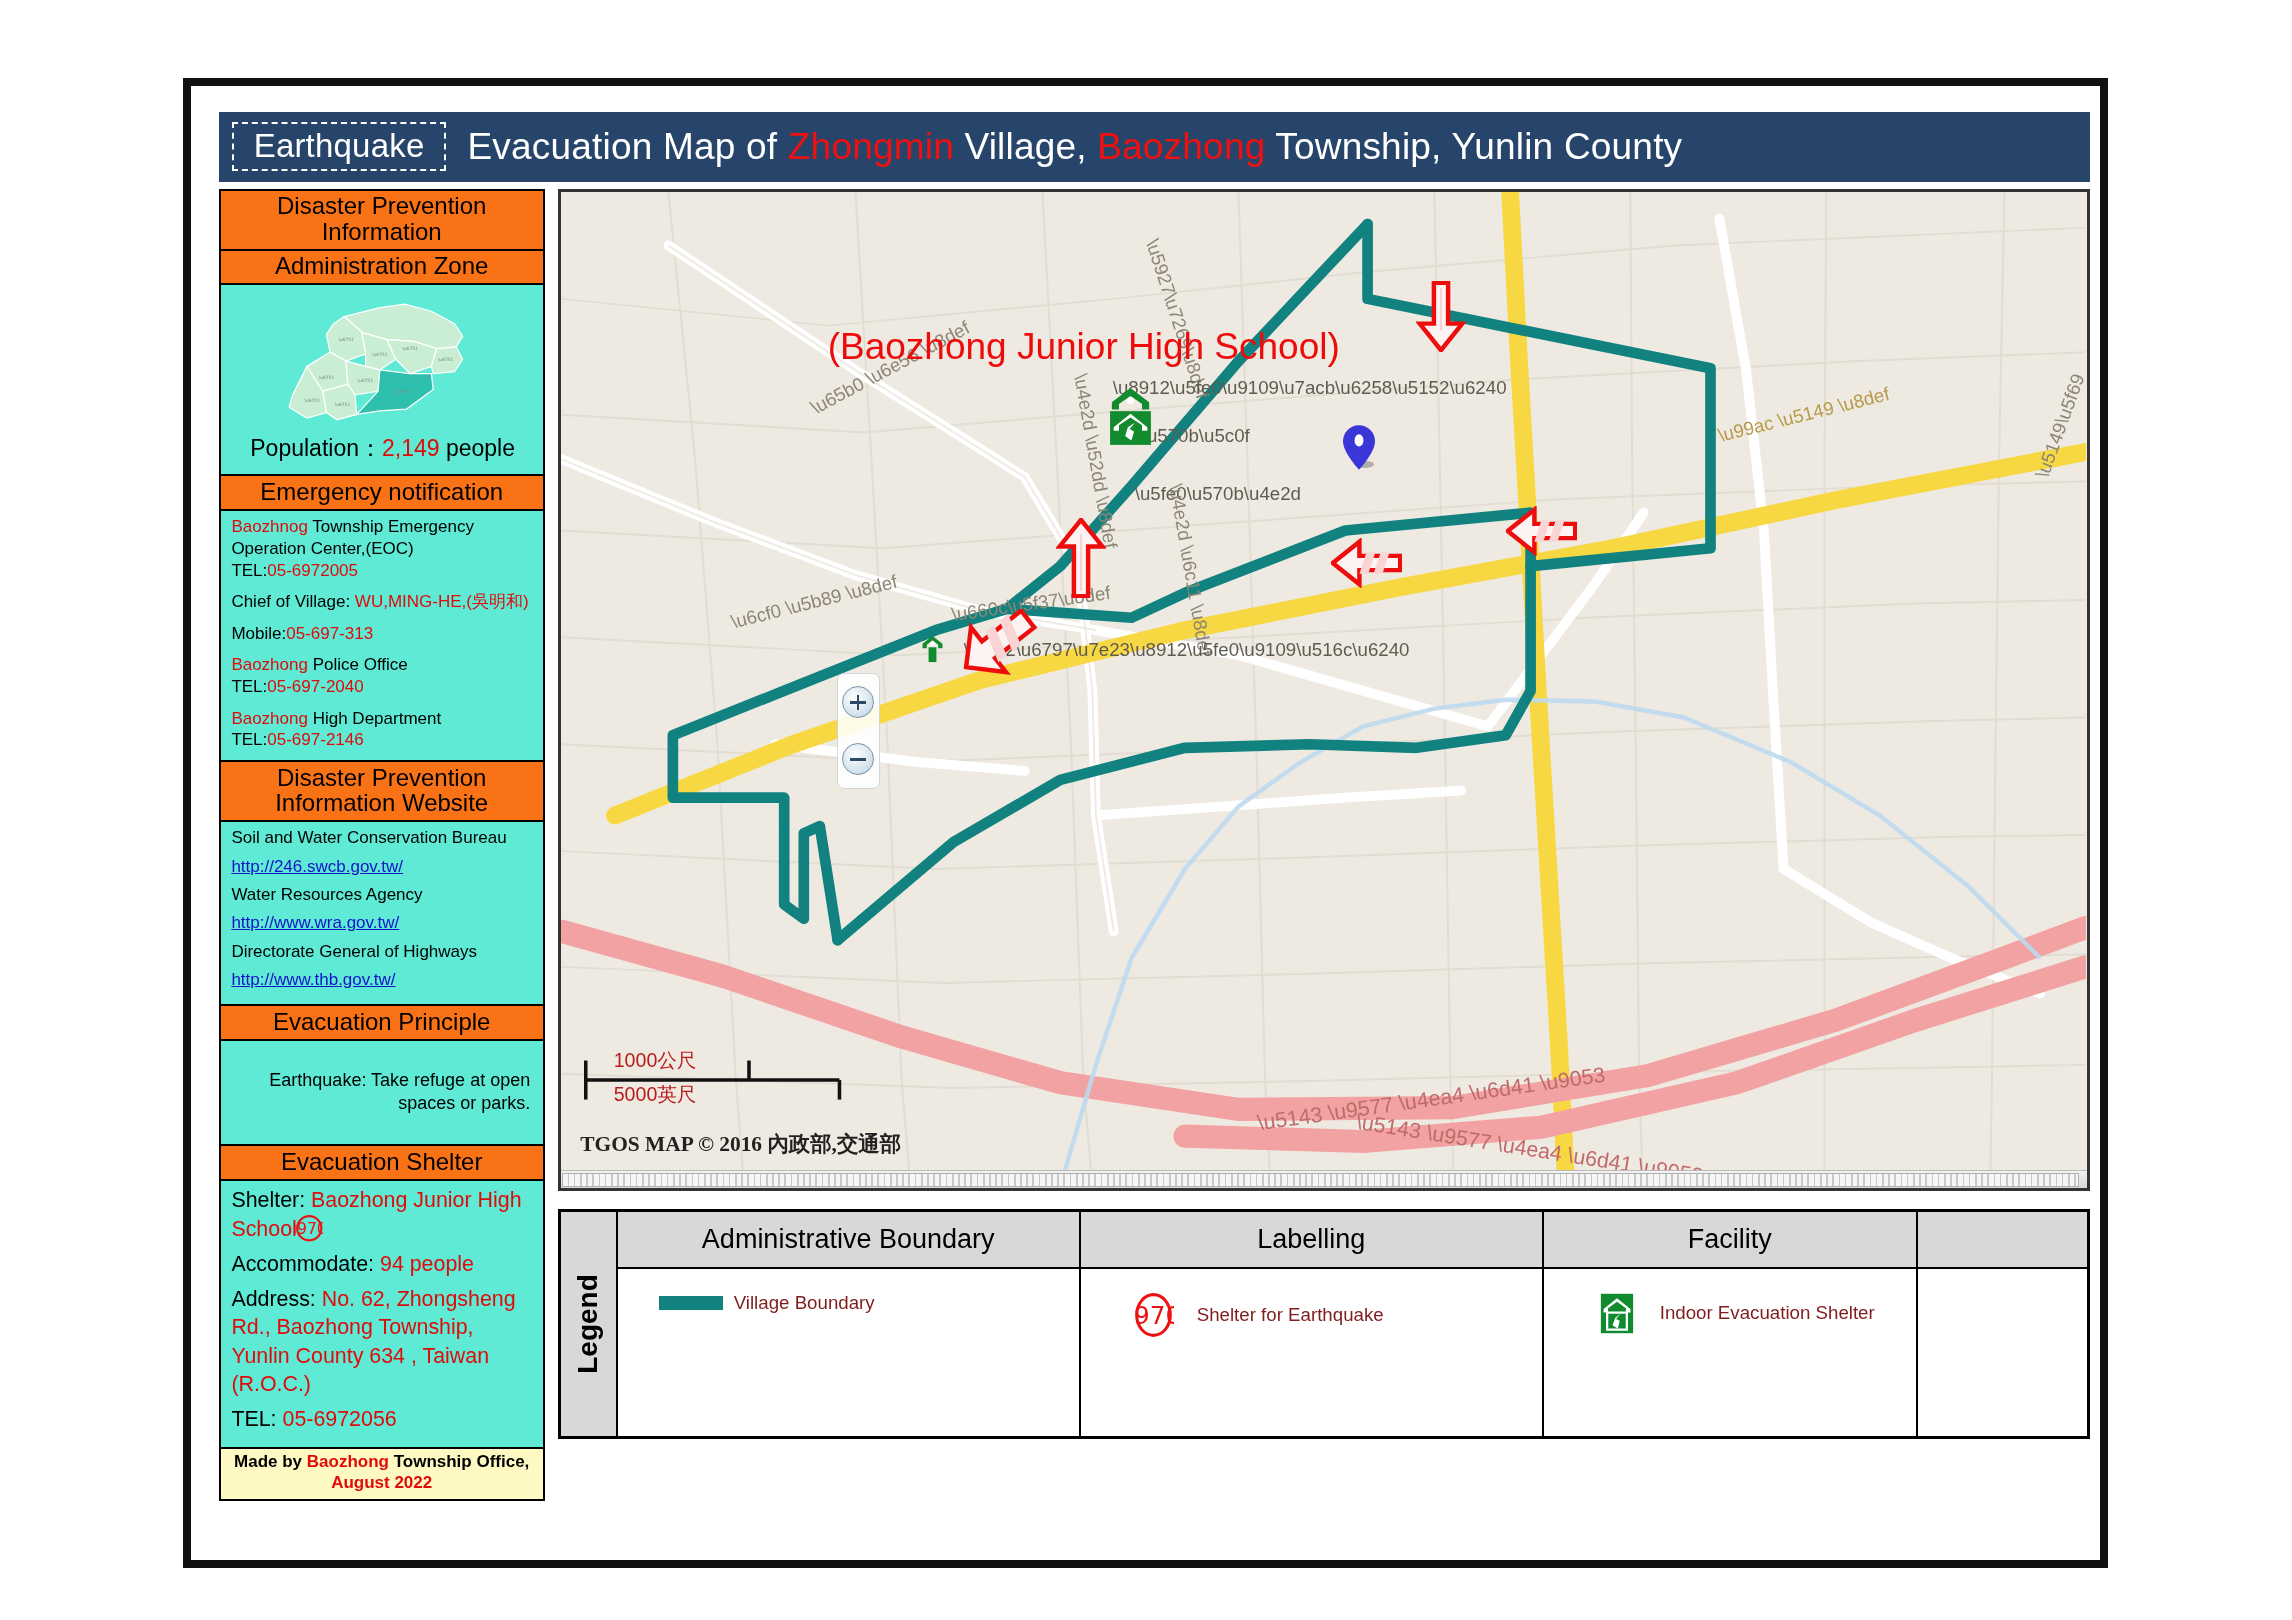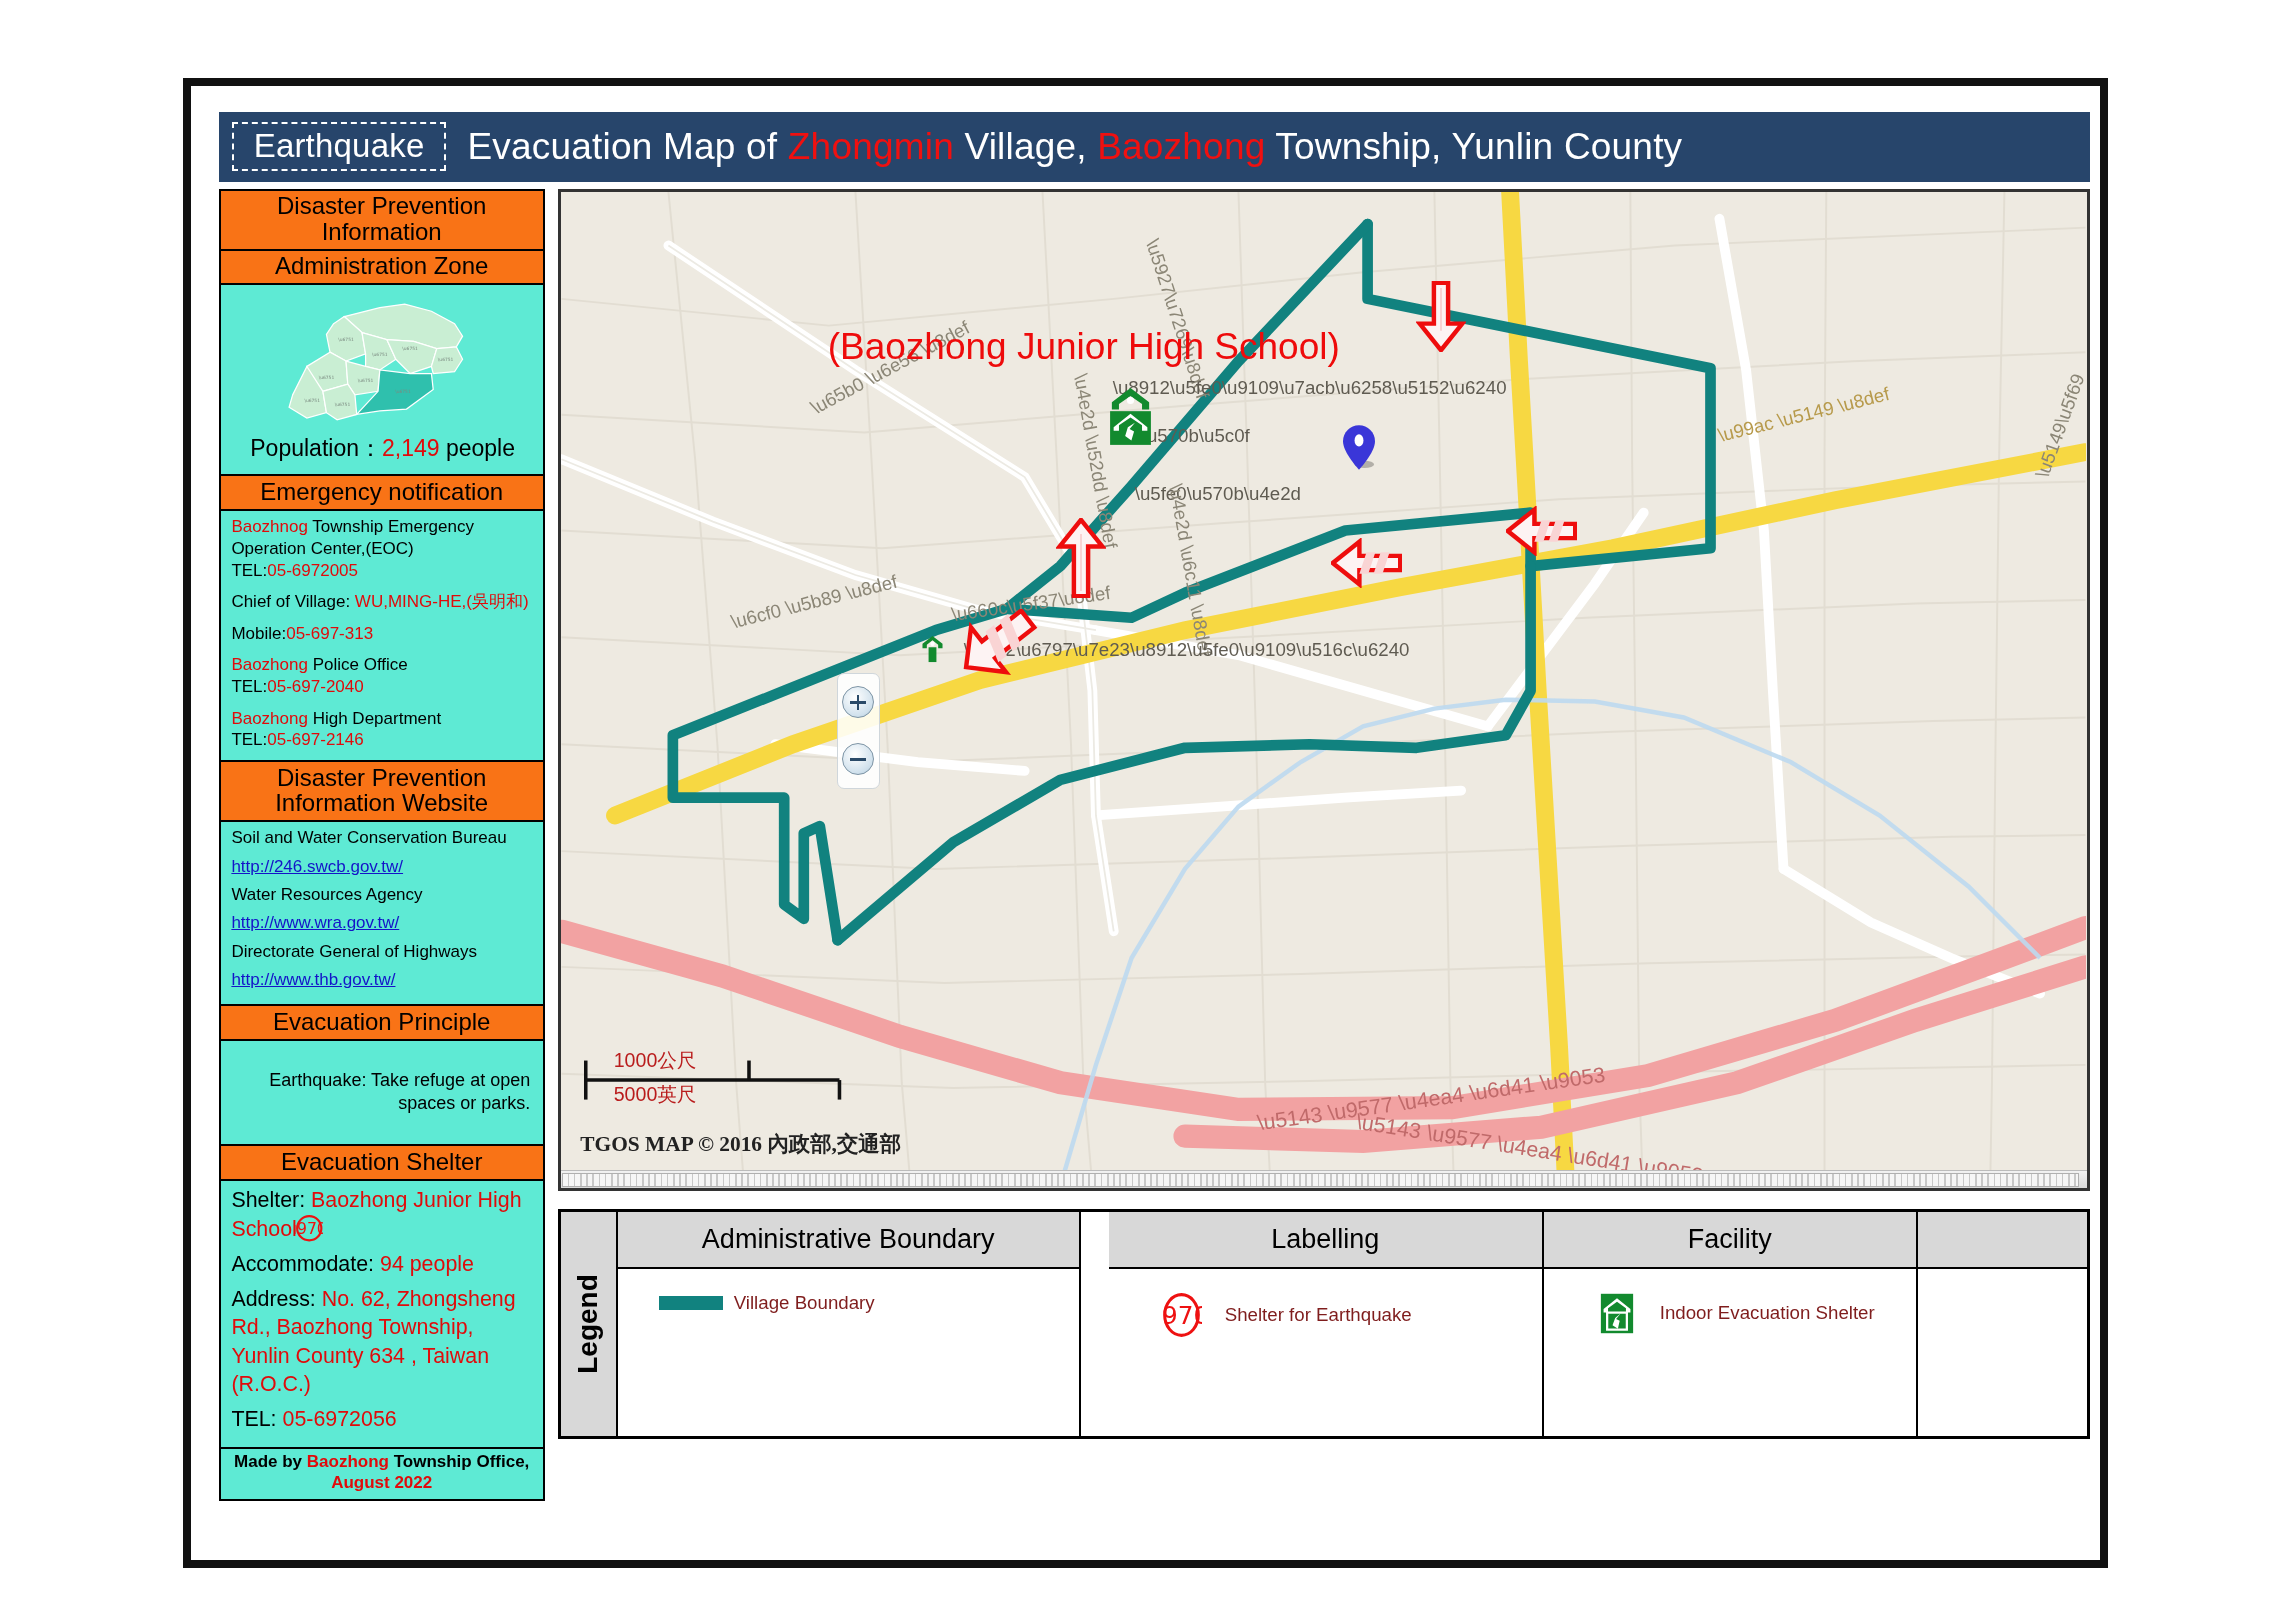--- a/index.html
+++ b/index.html
@@ -98,21 +98,21 @@
   }
   .principle span{display:block;width:100%;}
 
   .shelter{font-size:21.4px;line-height:1.33;}
   .shelter p{margin:0 0 6.2px 0;}
   .stamp-inline{
     display:inline-block;vertical-align:-6.2px;
     width:28.5px;height:28.5px;margin-left:-1.8px;
   }
   .madeby{
-    background:#5eead4;
+    background:#fef9c3;
     border:2.7px solid #000;border-top:none;
     text-align:center;font-size:17px;font-weight:bold;
     line-height:1.22;padding:3.6px 1.8px 5.3px 1.8px;
   }
 
   
   .mapwrap{
     position:absolute;left:356px;top:92px;
     width:1532px;height:1002px;
     border:3.6px solid #333;
@@ -196,21 +196,21 @@
     font-size:28px;font-weight:bold;white-space:nowrap;
   }
   .legend-cols{flex:1;display:flex;}
   .lcol{
     display:flex;flex-direction:column;
     border-right:2.7px solid #000;
     box-sizing:border-box;
   }
   .lcol:last-child{border-right:none;}
   .lcol.c1{width:463px;}
-  .lcol.c2{width:463px;padding-left:28px;}
+  .lcol.c2{width:463px;}
   .lcol.c3{width:374px;}
   .lcol.c4{flex:1;}
   .lhead{
     background:#d8d8d8;
     border-bottom:2.7px solid #000;
     height:55px;
     display:flex;align-items:center;justify-content:center;
     font-size:27px;
   }
   .lbody{flex:1;padding:23px 0 0 30px;}

